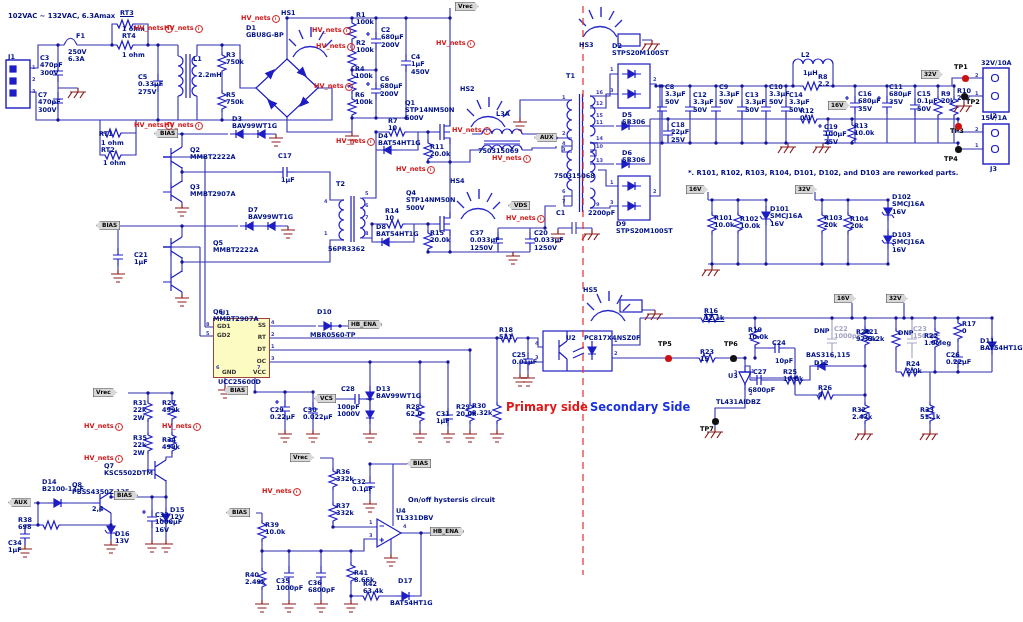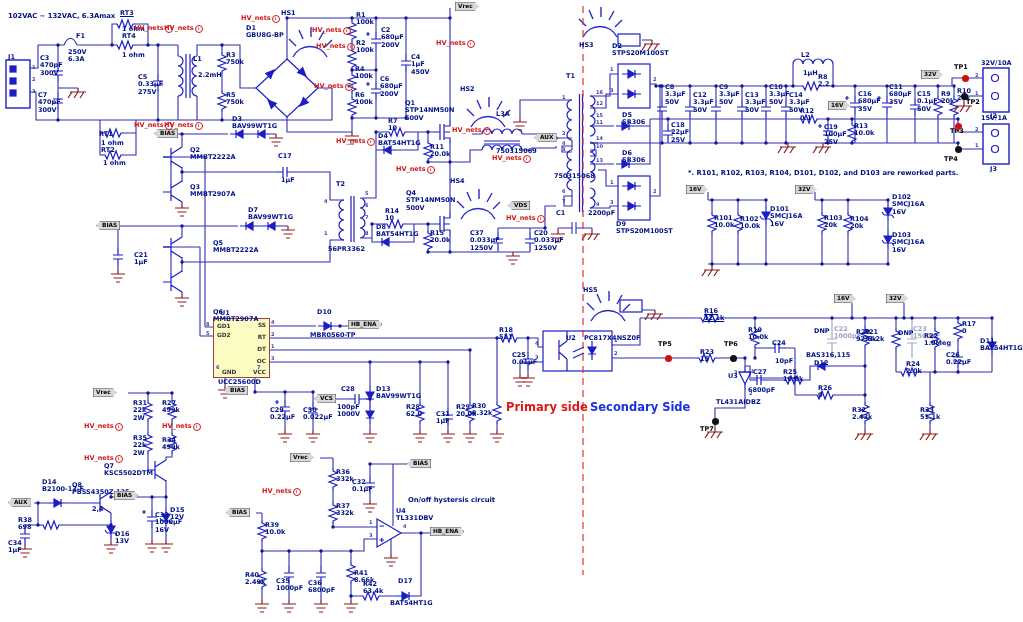--- a/index.html
+++ b/index.html
@@ -639,21 +639,21 @@
 MMBT2222A</div>
       <div class="lbl " style="left: 213px; top: 277px; margin-top: 32px;">Q6
 MMBT2907A</div>
       <div class="lbl " style="left: 134px; top: 252px;">C21
 1μF</div>
       <div class="lbl " style="left: 278px; top: 153px;">C17</div>
       <div class="lbl " style="left: 281px; top: 177px;">1μF</div>
       <div class="lbl " style="left: 336px; top: 181px;">T2</div>
       <div class="lbl " style="left: 328px; top: 246px;">56PR3362</div>
       <div class="lbl " style="left: 496px; top: 111px;">L3A</div>
-      <div class="lbl " style="left: 478px; top: 148px; margin-left: 18px;">750315069</div>
+      <div class="lbl " style="left: 478px; top: 148px;">750315069</div>
       <div class="lbl " style="left: 566px; top: 73px;">T1</div>
       <div class="lbl " style="left: 554px; top: 173px;">750315068</div>
       <div class="lbl " style="left: 579px; top: 42px;">HS3</div>
       <div class="lbl " style="left: 556px; top: 210px;">C1</div>
       <div class="lbl " style="left: 588px; top: 210px;">2200pF</div>
       <div class="lbl " style="left: 612px; top: 43px;">D2
 STPS20M100ST</div>
       <div class="lbl " style="left: 622px; top: 112px;">D5
 SR306</div>
       <div class="lbl " style="left: 622px; top: 150px;">D6

